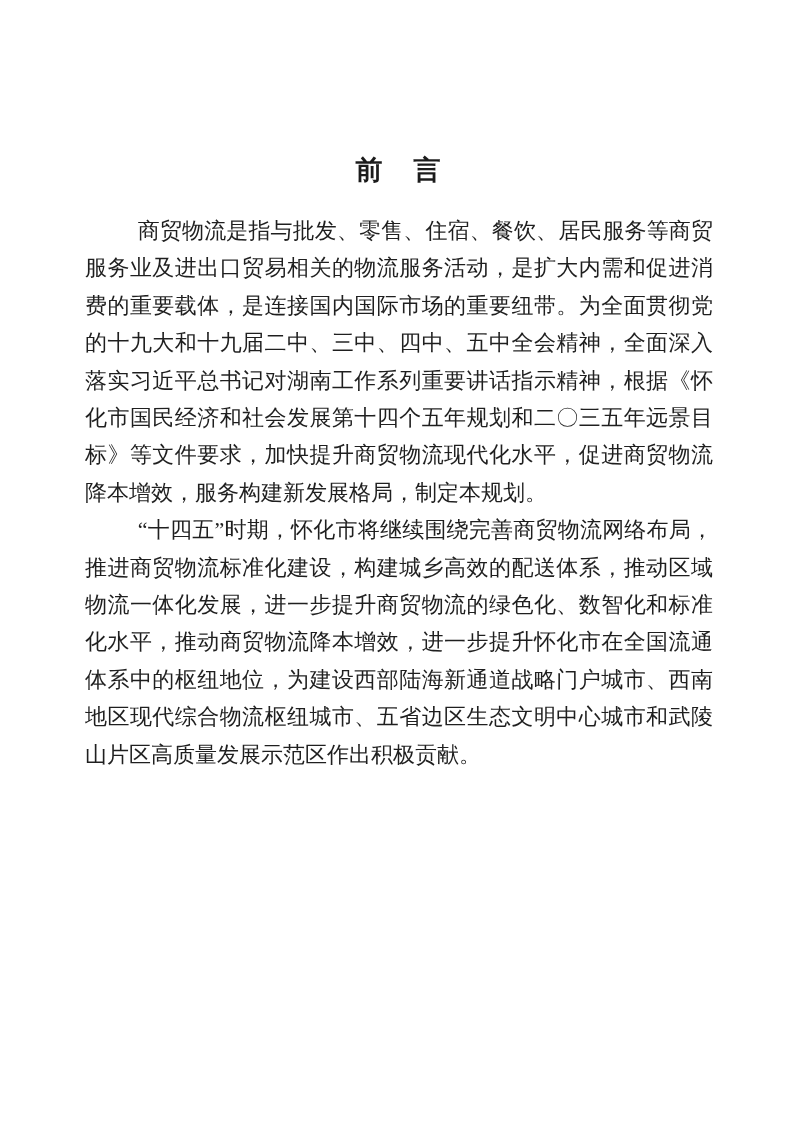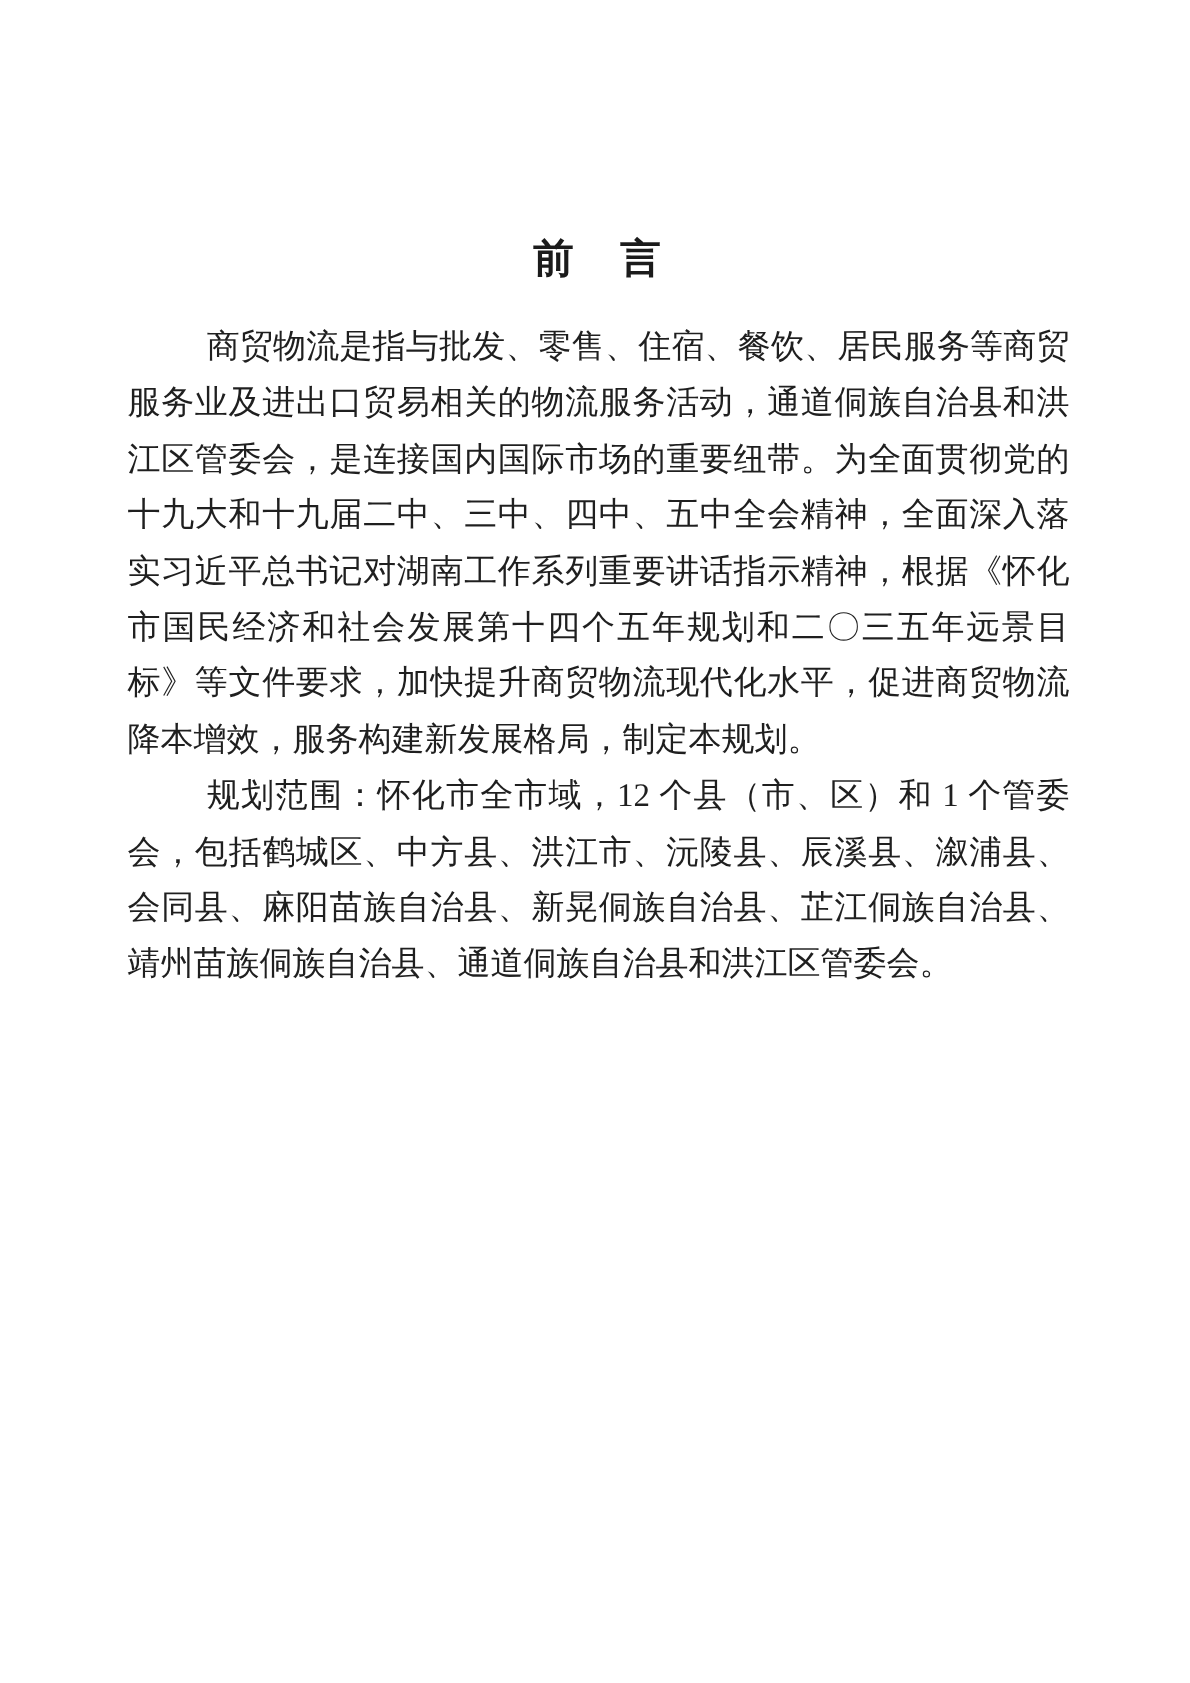--- a/index.html
+++ b/index.html
@@ -12,21 +12,21 @@
     width: 793px;
     height: 1122px;
     margin: 0 auto;
     background: #ffffff;
     box-sizing: border-box;
     padding: 156px 80px 0 85px;
     overflow: hidden;
   }
   .doc-title {
     margin: 0 0 24px 0;
-    font-family: Liberation Serif, serif;
+    font-family: Liberation Mono, monospace;
     font-weight: bold;
     font-size: 27px;
     line-height: 32px;
     letter-spacing: 2px;
     text-align: center;
     color: #1b1b1b;
   }
   .doc-para {
     margin: 0;
     font-family: "Liberation Serif", "DejaVu Serif", serif;
@@ -37,18 +37,18 @@
     text-indent: 2.4em;
     word-break: break-all;
   }
 </style>
 </head>
 <body>
 
 <div class="page">
   <h1 class="doc-title">前　言</h1>
 
-  <p class="doc-para">商贸物流是指与批发、零售、住宿、餐饮、居民服务等商贸服务业及进出口贸易相关的物流服务活动，通道侗族自治县和洪江区管委会，是连接国内国际市场的重要纽带。为全面贯彻党的十九大和十九届二中、三中、四中、五中全会精神，全面深入落实习近平总书记对湖南工作系列重要讲话指示精神，根据《怀化市国民经济和社会发展第十四个五年规划和二〇三五年远景目标》等文件要求，加快提升商贸物流现代化水平，促进商贸物流降本增效，服务构建新发展格局，制定本规划。</p>
+  <p class="doc-para">商贸物流是指与批发、零售、住宿、餐饮、居民服务等商贸服务业及进出口贸易相关的物流服务活动，是扩大内需和促进消费的重要载体，是连接国内国际市场的重要纽带。为全面贯彻党的十九大和十九届二中、三中、四中、五中全会精神，全面深入落实习近平总书记对湖南工作系列重要讲话指示精神，根据《怀化市国民经济和社会发展第十四个五年规划和二〇三五年远景目标》等文件要求，加快提升商贸物流现代化水平，促进商贸物流降本增效，服务构建新发展格局，制定本规划。</p>
 
+  <p class="doc-para">“十四五”时期，怀化市将继续围绕完善商贸物流网络布局，推进商贸物流标准化建设，构建城乡高效的配送体系，推动区域物流一体化发展，进一步提升商贸物流的绿色化、数智化和标准化水平，推动商贸物流降本增效，进一步提升怀化市在全国流通体系中的枢纽地位，为建设西部陆海新通道战略门户城市、西南地区现代综合物流枢纽城市、五省边区生态文明中心城市和武陵山片区高质量发展示范区作出积极贡献。</p>
 
-  <p class="doc-para">规划范围：怀化市全市域，12 个县（市、区）和 1 个管委会，包括鹤城区、中方县、洪江市、沅陵县、辰溪县、溆浦县、会同县、麻阳苗族自治县、新晃侗族自治县、芷江侗族自治县、靖州苗族侗族自治县、通道侗族自治县和洪江区管委会。</p>
 
 </div>
 
 </body></html>

